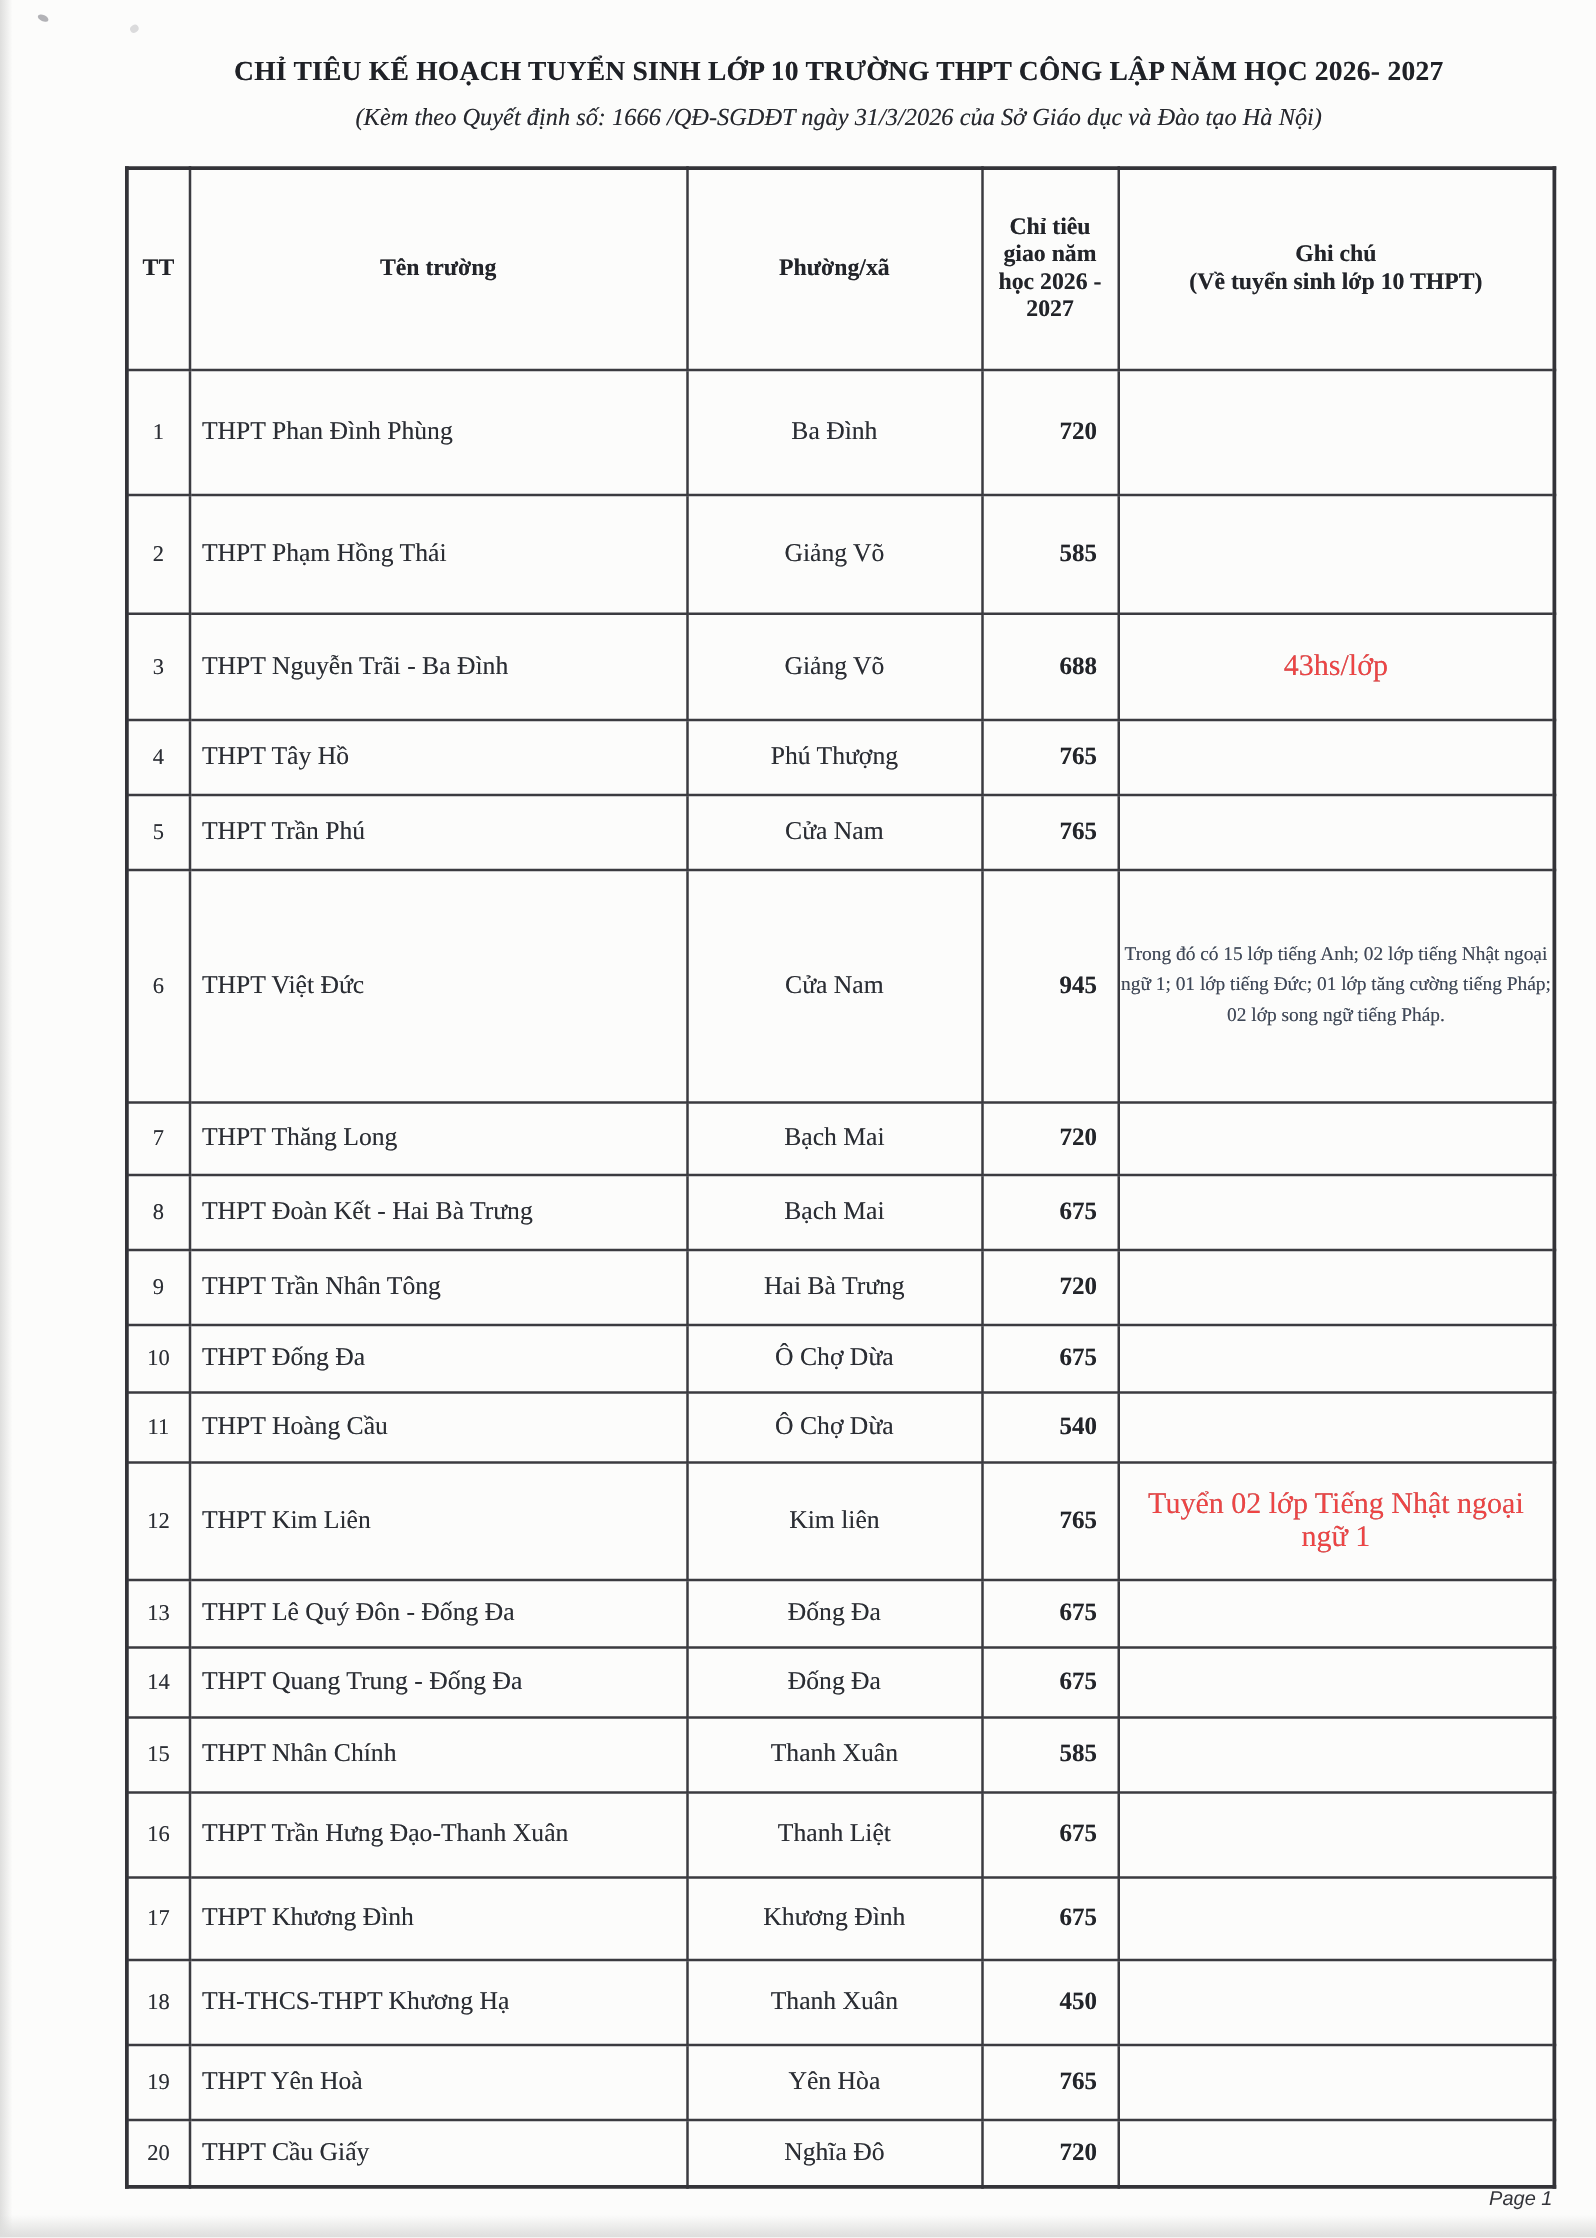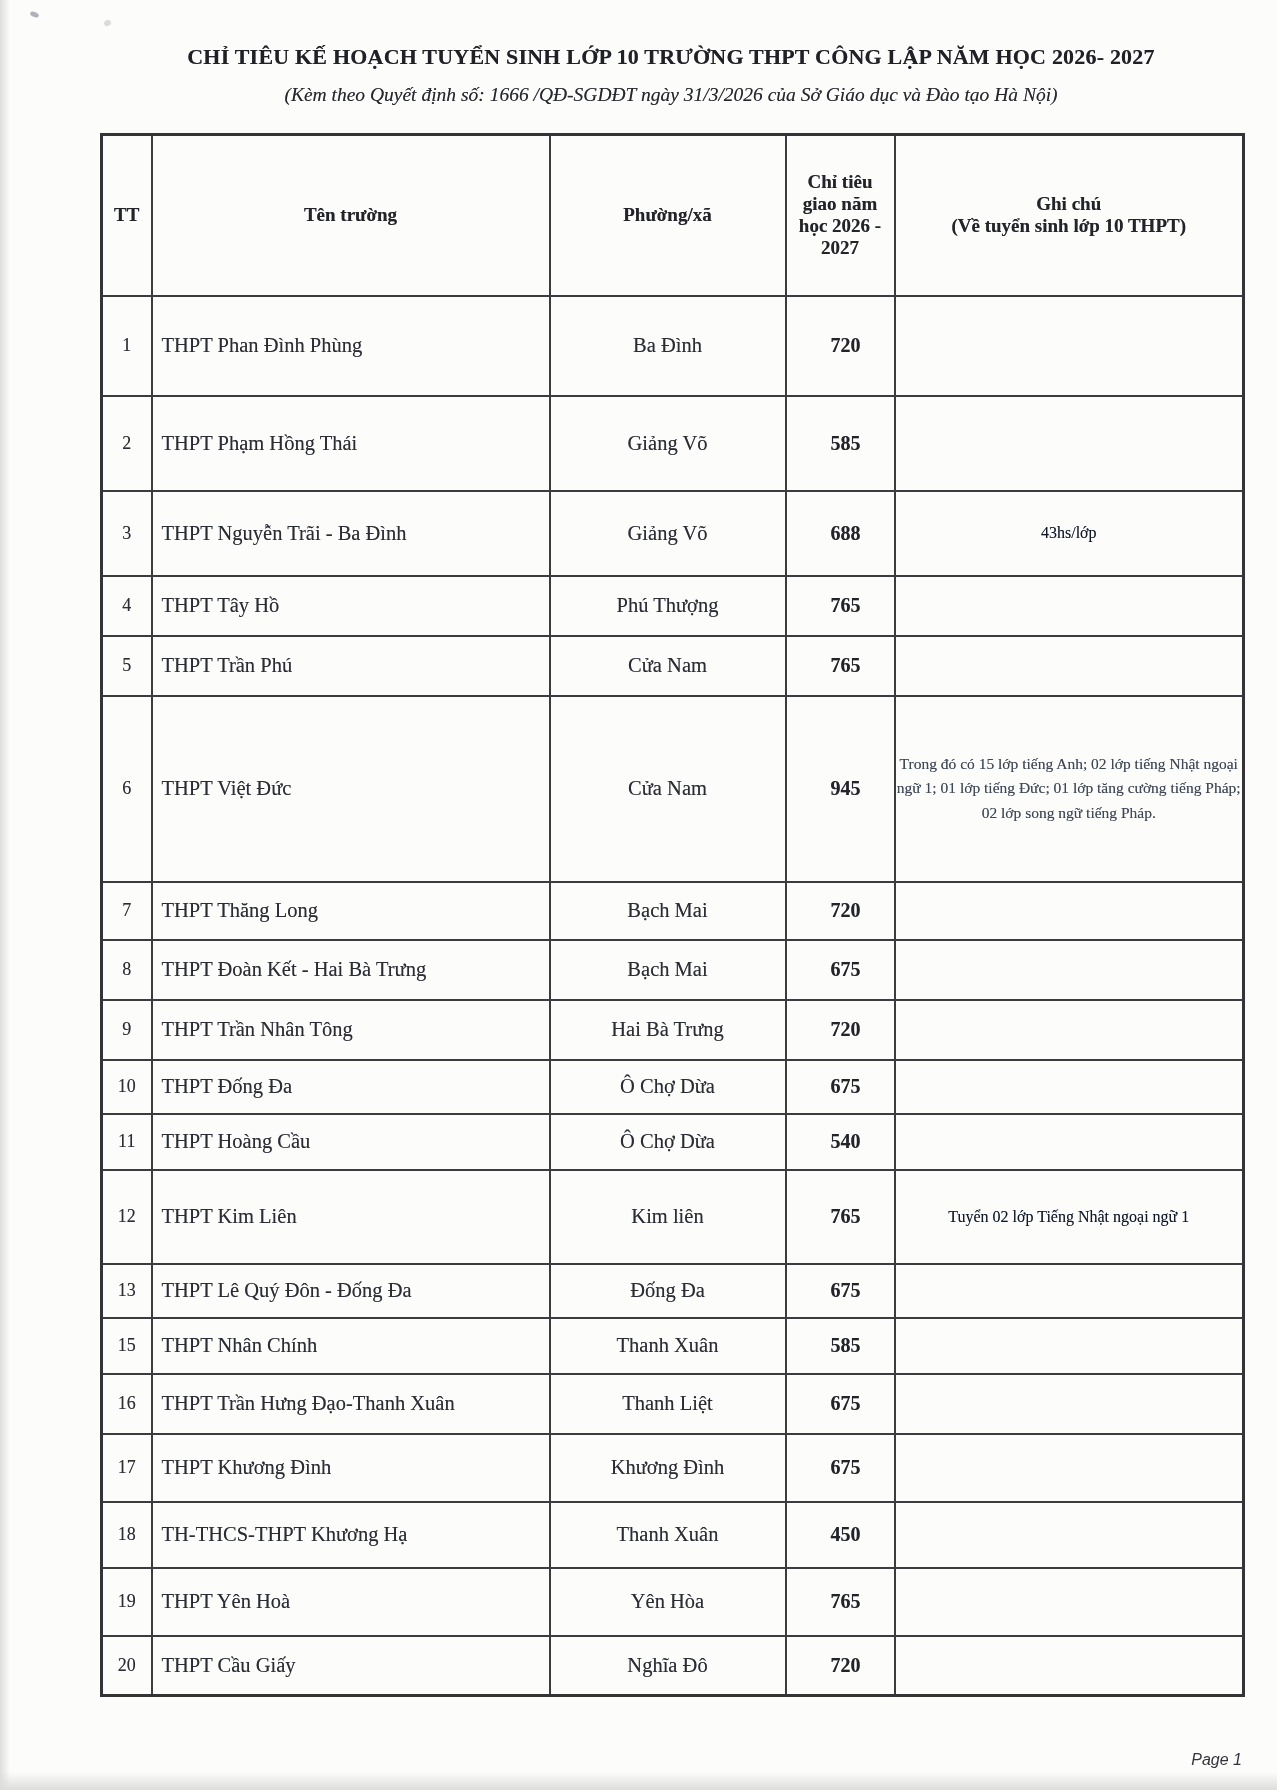--- a/index.html
+++ b/index.html
@@ -47,22 +47,22 @@
   thead th{
     font-size:19px;font-weight:bold;text-align:center;color:#222429;
     padding:2px 8px;border-bottom-width:3px;
     text-shadow:0 0 .4px rgba(35,35,45,.5);
   }
   .th-note-sub{font-weight:bold;}
   td{text-shadow:0 0 .4px rgba(40,42,52,.45);}
   td.c-tt{font-size:18px;text-align:center;color:#2b2e34;}
   td.c-school{font-size:20.5px;text-align:left;padding-left:9px;color:#2a2d33;}
   td.c-ward{font-size:20.5px;text-align:center;color:#2a2d33;margin-left:20px;}
-  td.c-quota{font-size:20px;font-weight:bold;text-align:right;padding-right:33px;color:#222429;}
-  td.c-note{font-size:16px;text-align:center;color:#0f172a;padding:12px 8px;}
+  td.c-quota{font-size:20px;font-weight:bold;text-align:right;padding-right:16px;color:#222429;}
+  td.c-note{font-size:24px;text-align:center;color:#ef4444;padding:12px 8px;}
   td.c-note.note-small{
     font-size:15.5px;line-height:1.55;color:#3e4757;padding:4px 0;
   }
   
   tbody tr:nth-child(1){height:100px;}
   tbody tr:nth-child(2){height:95px;}
   tbody tr:nth-child(3){height:85px;}
   tbody tr:nth-child(4){height:60px;}
   tbody tr:nth-child(5){height:60px;}
   tbody tr:nth-child(6){height:186px;}
@@ -206,20 +206,27 @@
         <td class="c-note">Tuyển 02 lớp Tiếng Nhật ngoại ngữ 1</td>
       </tr>
           <tr>
         <td class="c-tt">13</td>
         <td class="c-school">THPT Lê Quý Đôn - Đống Đa</td>
         <td class="c-ward">Đống Đa</td>
         <td class="c-quota">675</td>
         <td class="c-note"></td>
       </tr>
           <tr>
+        <td class="c-tt">14</td>
+        <td class="c-school">THPT Quang Trung - Đống Đa</td>
+        <td class="c-ward">Đống Đa</td>
+        <td class="c-quota">675</td>
+        <td class="c-note"></td>
+      </tr>
+          <tr>
         <td class="c-tt">15</td>
         <td class="c-school">THPT Nhân Chính</td>
         <td class="c-ward">Thanh Xuân</td>
         <td class="c-quota">585</td>
         <td class="c-note"></td>
       </tr>
           <tr>
         <td class="c-tt">16</td>
         <td class="c-school">THPT Trần Hưng Đạo-Thanh Xuân</td>
         <td class="c-ward">Thanh Liệt</td>

